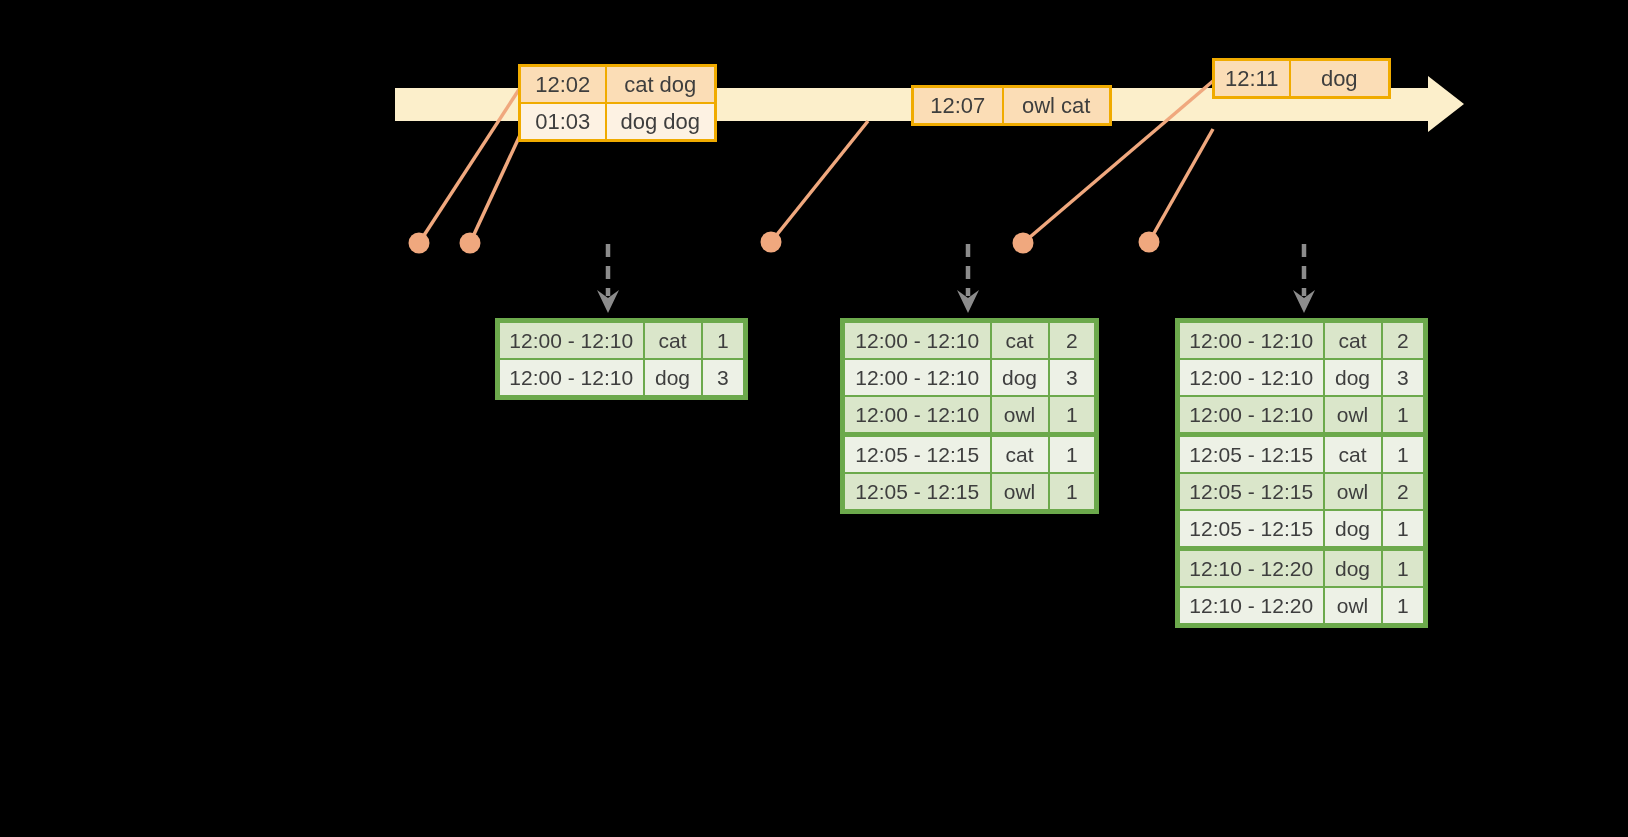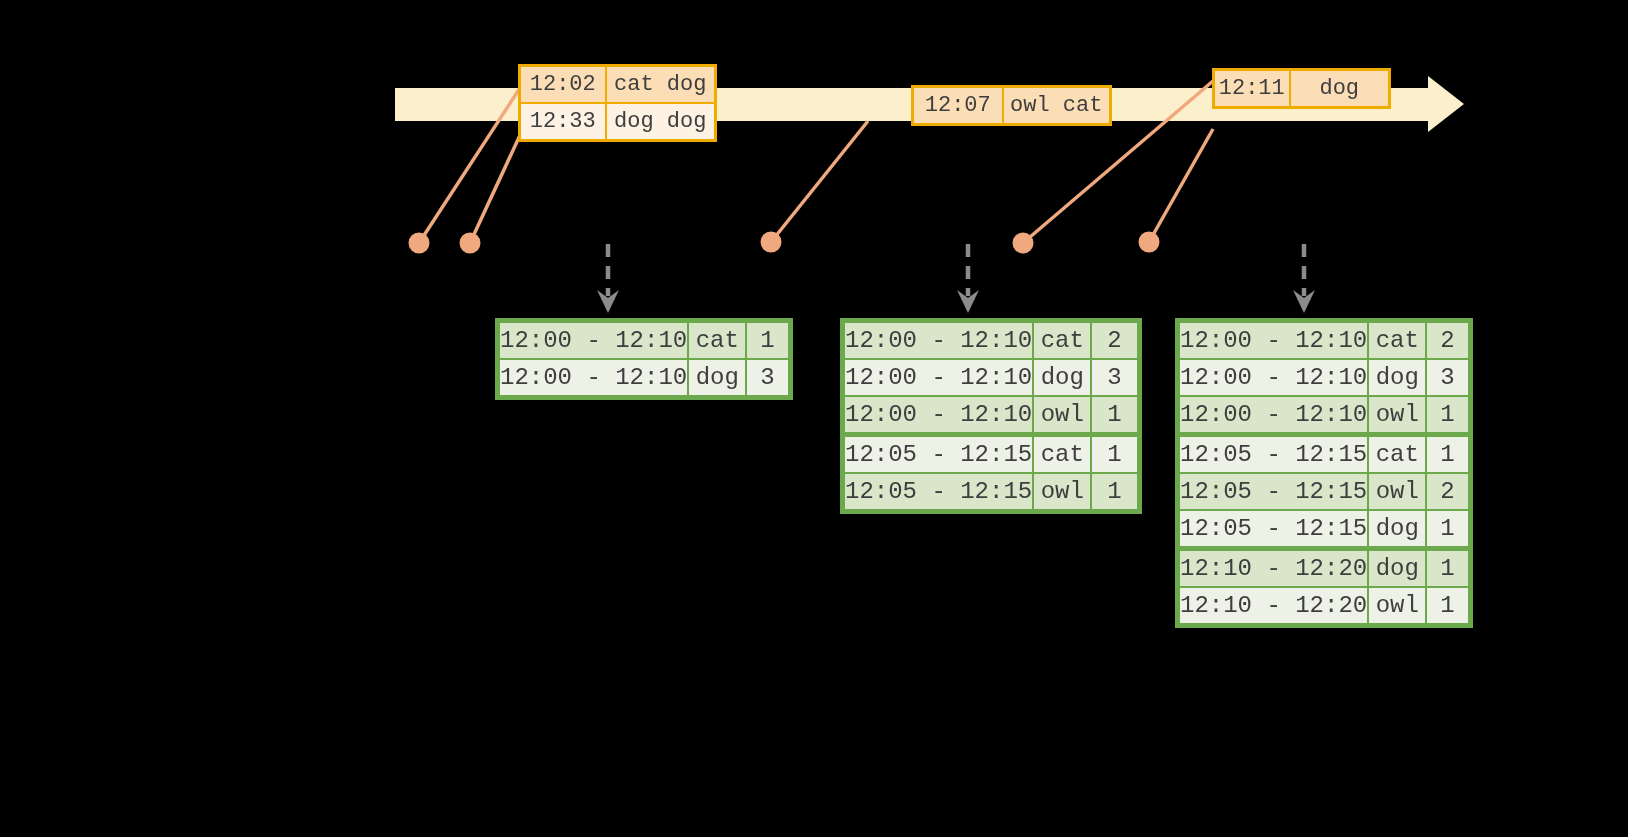--- a/index.html
+++ b/index.html
@@ -11,37 +11,37 @@
     --salmon:#F0A87E;
     --green:#6CA94C;
     --res-dark:#DAE6CA;
     --res-light:#EDF1E6;
     --gray:#8C8C8C;
     --txt:#3E3E3E;
   }
   html,body{margin:0;padding:0;background:var(--bg);}
   .stage{
     position:relative;width:1628px;height:832px;background:var(--bg);
-    overflow:hidden;font-family:Liberation Mono, monospace;
+    overflow:hidden;font-family:Liberation Sans, sans-serif;
   }
   svg.layer{position:absolute;left:0;top:0;}
   .conn{stroke:var(--salmon);stroke-width:3.5;}
   .dot{fill:var(--salmon);}
   .dash{stroke:var(--gray);stroke-width:4.5;stroke-dasharray:13 9;}
   .dashhead{fill:var(--gray);}
 
   table{position:absolute;border-collapse:collapse;table-layout:fixed;}
   td{padding:0;text-align:center;vertical-align:middle;color:var(--txt);overflow:hidden;white-space:nowrap;}
 
   .event-table{border:3px solid var(--amber);font-size:22px;}
   .event-table td{border:2px solid var(--amber);height:35px;}
   .event-table tr:nth-child(odd) td{background:var(--ev-dark);}
   .event-table tr:nth-child(even) td{background:var(--ev-light);}
 
-  .result-table{border:5px solid var(--green);font-size:24px;}
+  .result-table{border:5px solid var(--green);font-size:21px;}
   .result-table td{border:2px solid var(--green);height:35px;}
   .result-table tr:nth-child(odd) td{background:var(--res-dark);}
   .result-table tr:nth-child(even) td{background:var(--res-light);}
   .result-table tr.group-start td{border-top:5px solid var(--green);}
 </style>
 </head>
 <body>
 
 <div class="stage">
 
@@ -80,40 +80,40 @@
     <colgroup>
         <col style="width:86px">
         <col style="width:110px">
       </colgroup>
     <tbody>
       <tr>
         <td>12:02</td>
         <td>cat dog</td>
       </tr>
       <tr>
-        <td>12:33</td>
+        <td>01:03</td>
         <td>dog dog</td>
       </tr>
     </tbody>
   </table>
 
   <table class="event-table" style="left:911px;top:85px;">
     <colgroup>
         <col style="width:90px">
         <col style="width:108px">
       </colgroup>
     <tbody>
       <tr>
         <td>12:07</td>
         <td>owl cat</td>
       </tr>
     </tbody>
   </table>
 
-  <table class="event-table" style="left:1212px;top:68px;">
+  <table class="event-table" style="left:1212px;top:58px;">
     <colgroup>
         <col style="width:76px">
         <col style="width:100px">
       </colgroup>
     <tbody>
       <tr>
         <td>12:11</td>
         <td>dog</td>
       </tr>
     </tbody>

